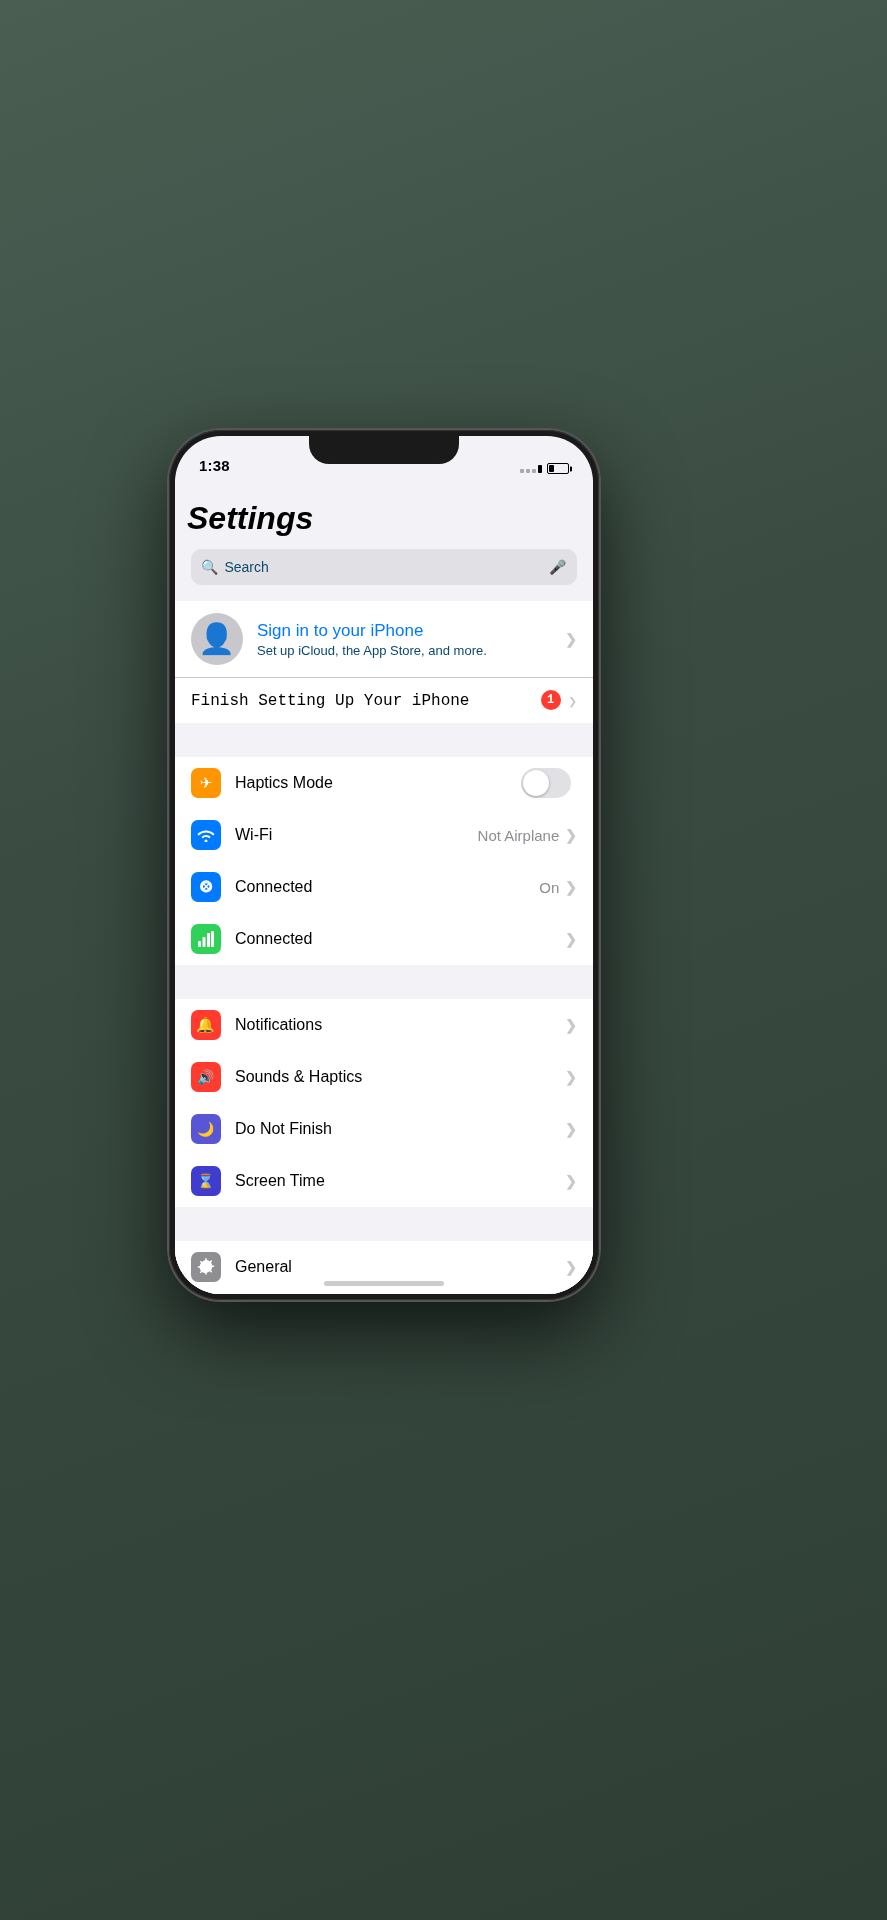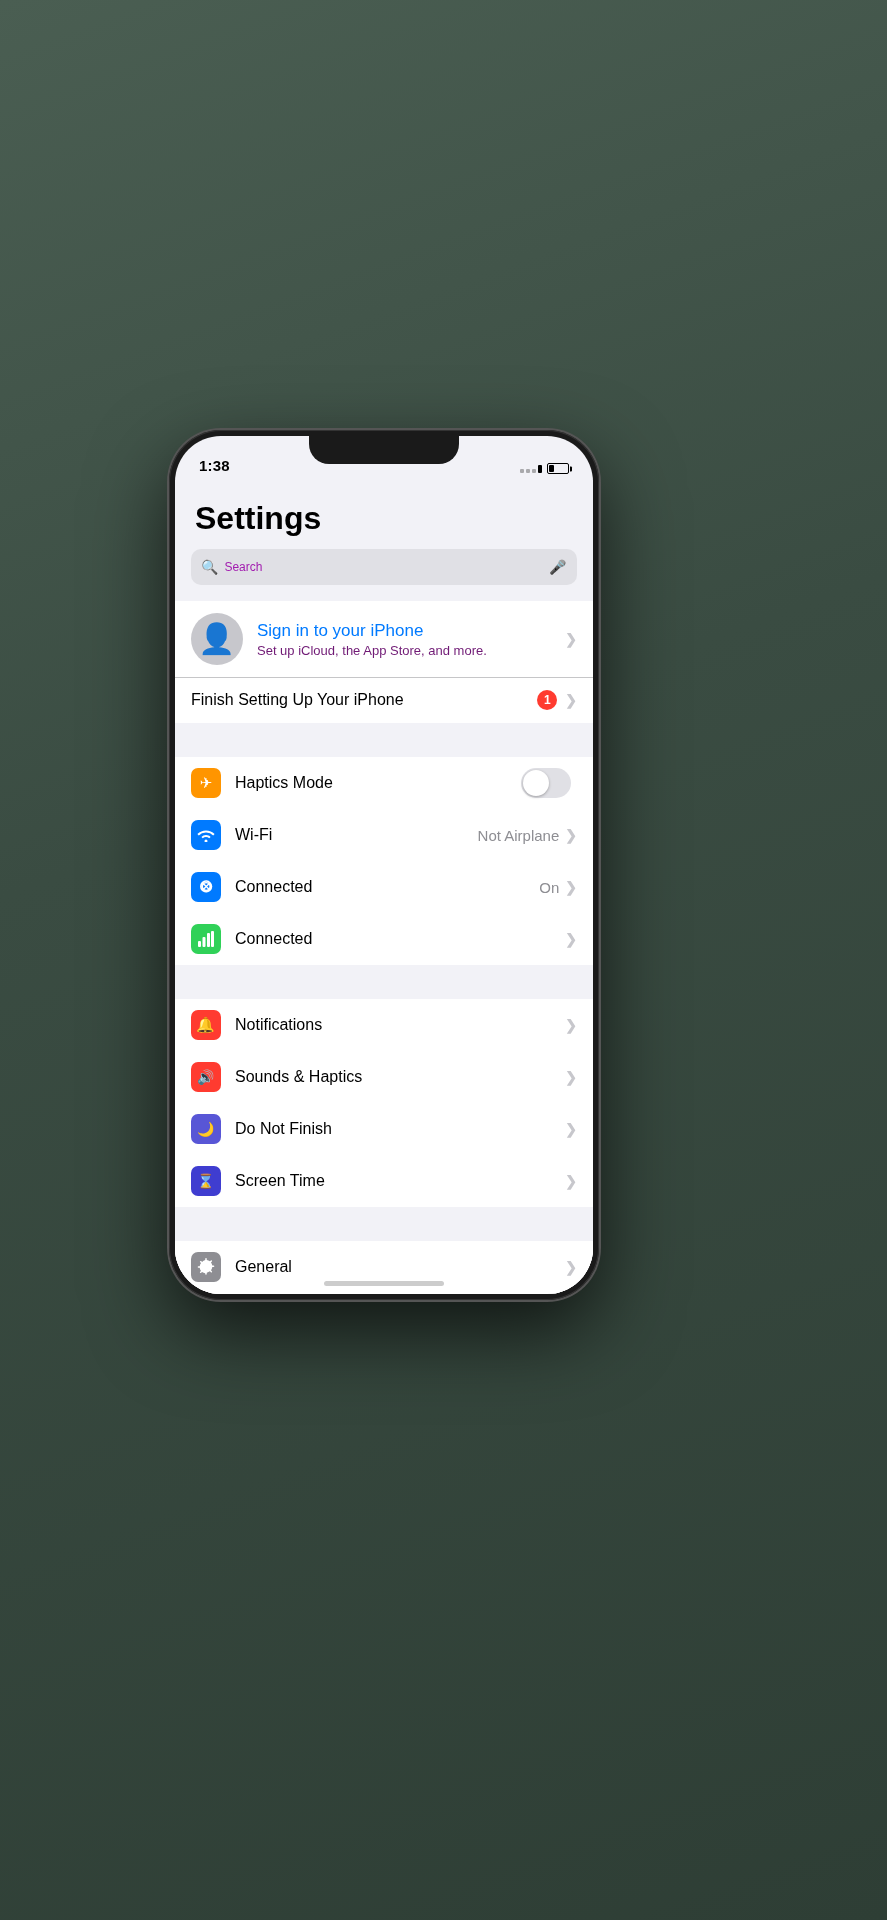--- a/index.html
+++ b/index.html
@@ -146,43 +146,44 @@
       bottom: 0;
       overflow: hidden;
       background: #f2f2f7;
     }
 
     
     .settings-title {
       font-size: 32px;
       font-weight: 700;
       color: #000;
-      padding: 20px 20px 12px;
+      padding: 20px 12px 12px;
+      font-style: italic;
     }
 
     
     .search-bar {
       margin: 0 16px 16px;
       background: #e0e0e5;
       border-radius: 10px;
       height: 36px;
       display: flex;
       align-items: center;
       padding: 0 10px;
       gap: 6px;
     }
 
     .search-icon-svg {
       color: #8e8e93;
       font-size: 14px;
     }
 
     .search-placeholder {
-      font-size: 12px;
-      color: #a21caf;
+      font-size: 14px;
+      color: #0c4a6e;
       flex: 1;
     }
 
     .mic-icon {
       color: #8e8e93;
       font-size: 14px;
     }
 
     
     .settings-section {
@@ -324,31 +325,32 @@
     }
 
     .signin-title {
       font-size: 17px;
       color: #007aff;
       font-weight: 400;
     }
 
     .signin-subtitle {
       font-size: 13px;
-      color: #701a75;
+      color: #0c4a6e;
       margin-top: 2px;
     }
 
     
     .finish-row {
       display: flex;
-      align-items: center;
+      align-items: flex-end;
       padding: 13px 16px;
       background: #fff;
       cursor: pointer;
+      font-family: Liberation Mono, monospace;
     }
 
     .finish-label {
       flex: 1;
       font-size: 16px;
       color: #000;
     }
 
     
     .home-indicator {

